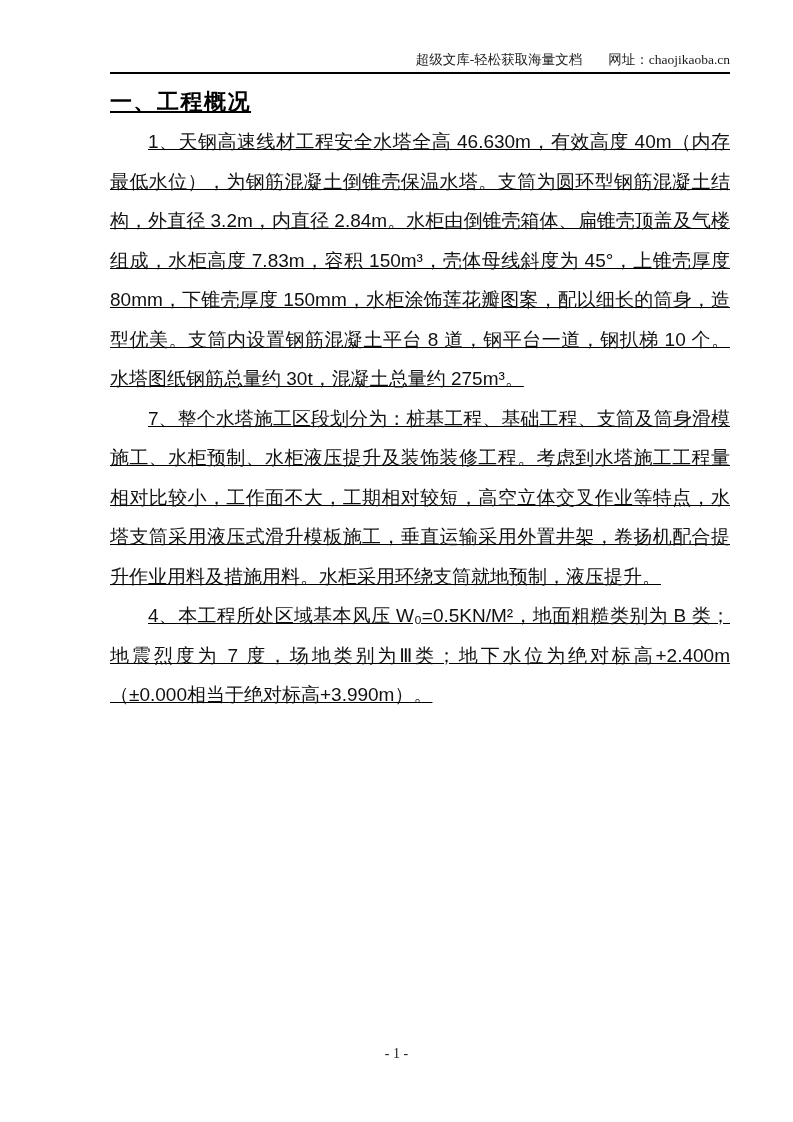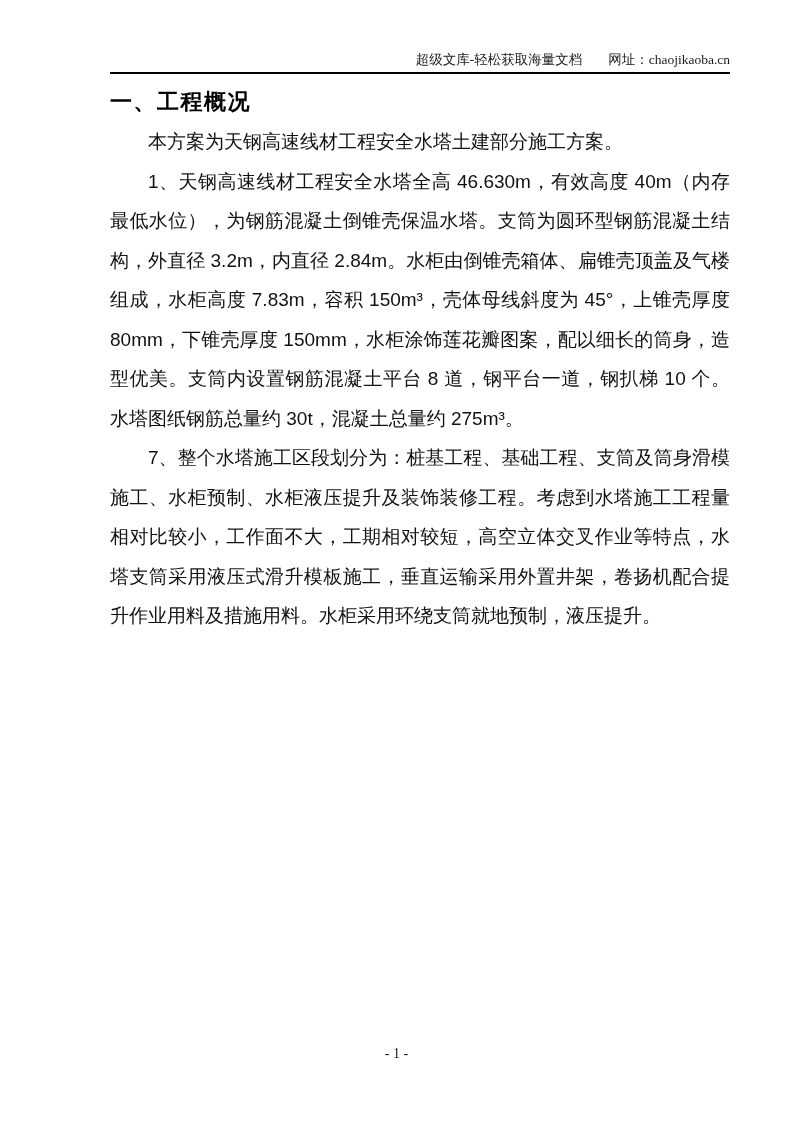--- a/index.html
+++ b/index.html
@@ -25,20 +25,21 @@
     font-family: "Liberation Serif", serif;
     font-size: 13.5px;
     color: #1a1a1a;
     white-space: nowrap;
   }
   .header .brand {
     margin-right: 26px;
   }
   .content {
     margin: 0 63px 0 110px;
+    text-decoration: underline;
   }
   .doc-title {
     font-size: 22px;
     font-weight: bold;
     letter-spacing: 1.5px;
     margin: 13px 0 5px 0;
     color: #000000;
   }
   .para {
     font-size: 19px;
@@ -65,26 +66,26 @@
 
 <div class="sheet">
 
   <div class="header">
     <span class="brand">超级文库-轻松获取海量文档</span><span>网址：chaojikaoba.cn</span>
   </div>
 
   <div class="content">
     <div class="doc-title">一、工程概况</div>
 
-    <p class="para">本方案为天钢高速线材工程安全水塔土建部分施工方案。</p>
 
     <p class="para">1、天钢高速线材工程安全水塔全高 46.630m，有效高度 40m（内存最低水位），为钢筋混凝土倒锥壳保温水塔。支筒为圆环型钢筋混凝土结构，外直径 3.2m，内直径 2.84m。水柜由倒锥壳箱体、扁锥壳顶盖及气楼组成，水柜高度 7.83m，容积 150m³，壳体母线斜度为 45°，上锥壳厚度 80mm，下锥壳厚度 150mm，水柜涂饰莲花瓣图案，配以细长的筒身，造型优美。支筒内设置钢筋混凝土平台 8 道，钢平台一道，钢扒梯 10 个。水塔图纸钢筋总量约 30t，混凝土总量约 275m³。</p>
 
     <p class="para">7、整个水塔施工区段划分为：桩基工程、基础工程、支筒及筒身滑模施工、水柜预制、水柜液压提升及装饰装修工程。考虑到水塔施工工程量相对比较小，工作面不大，工期相对较短，高空立体交叉作业等特点，水塔支筒采用液压式滑升模板施工，垂直运输采用外置井架，卷扬机配合提升作业用料及措施用料。水柜采用环绕支筒就地预制，液压提升。</p>
 
 
+    <p class="para">4、本工程所处区域基本风压 W₀=0.5KN/M²，地面粗糙类别为 B 类；地震烈度为 7 度，场地类别为Ⅲ类；地下水位为绝对标高+2.400m（±0.000相当于绝对标高+3.990m）。</p>
   </div>
 
   <div class="footer">
     <span>- 1 -</span>
   </div>
 
 </div>
 
 </body></html>

